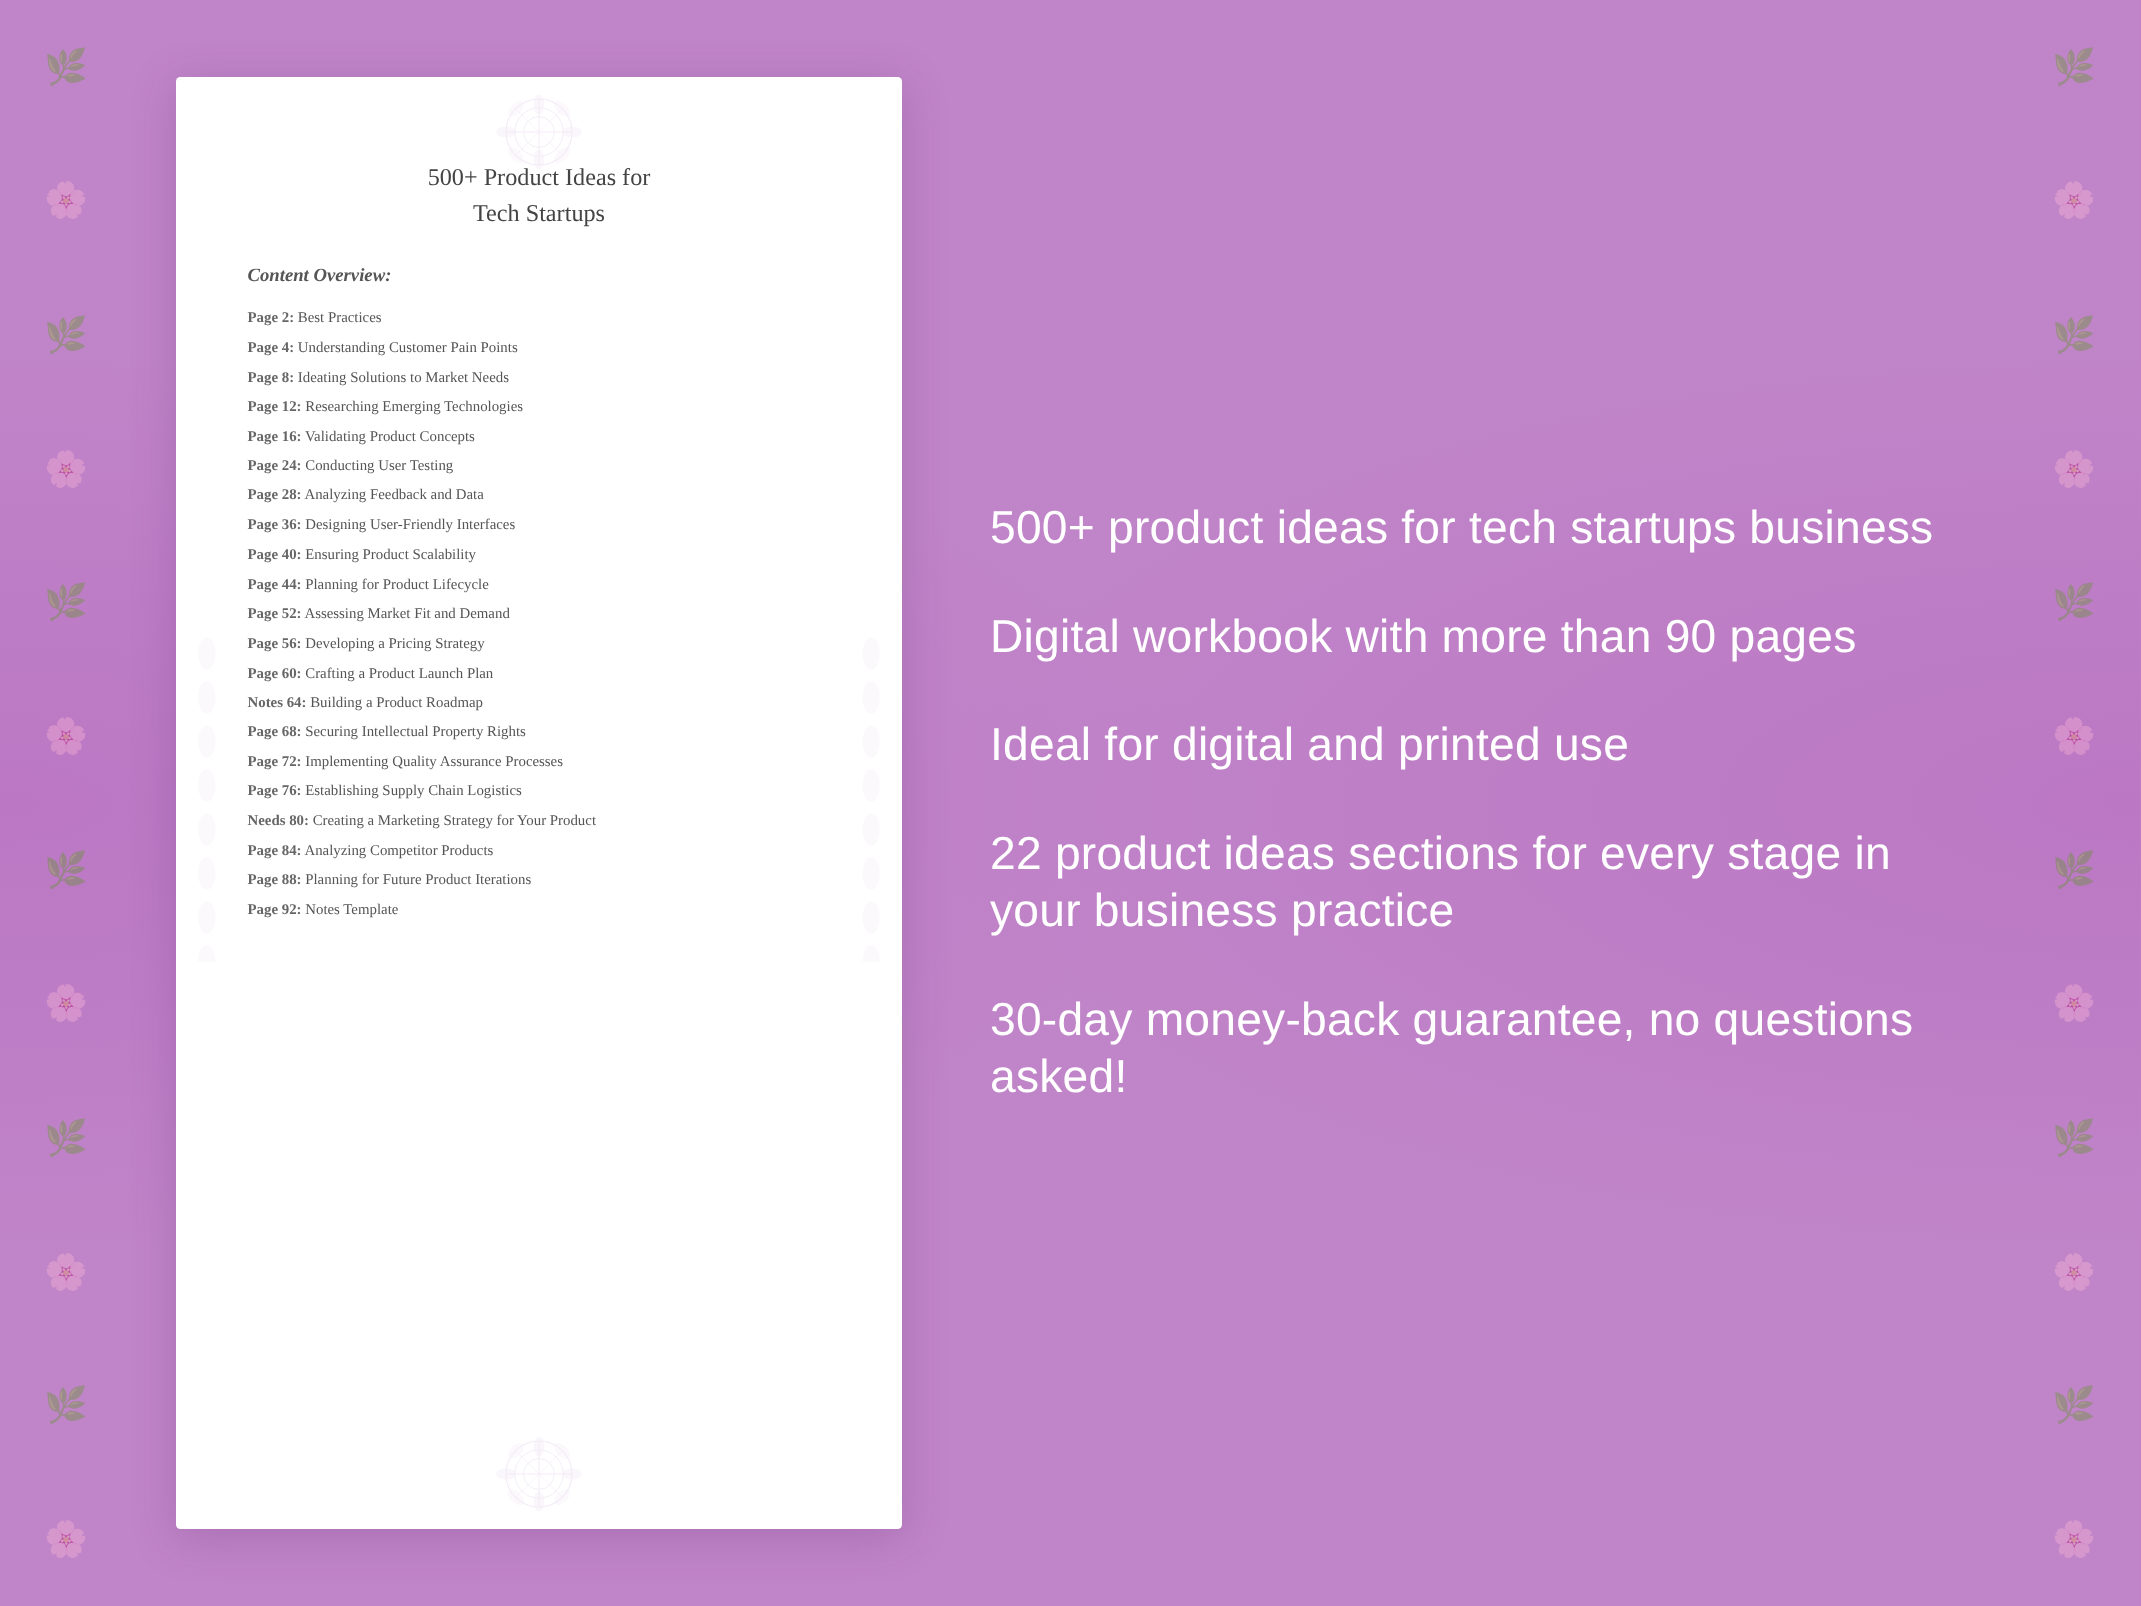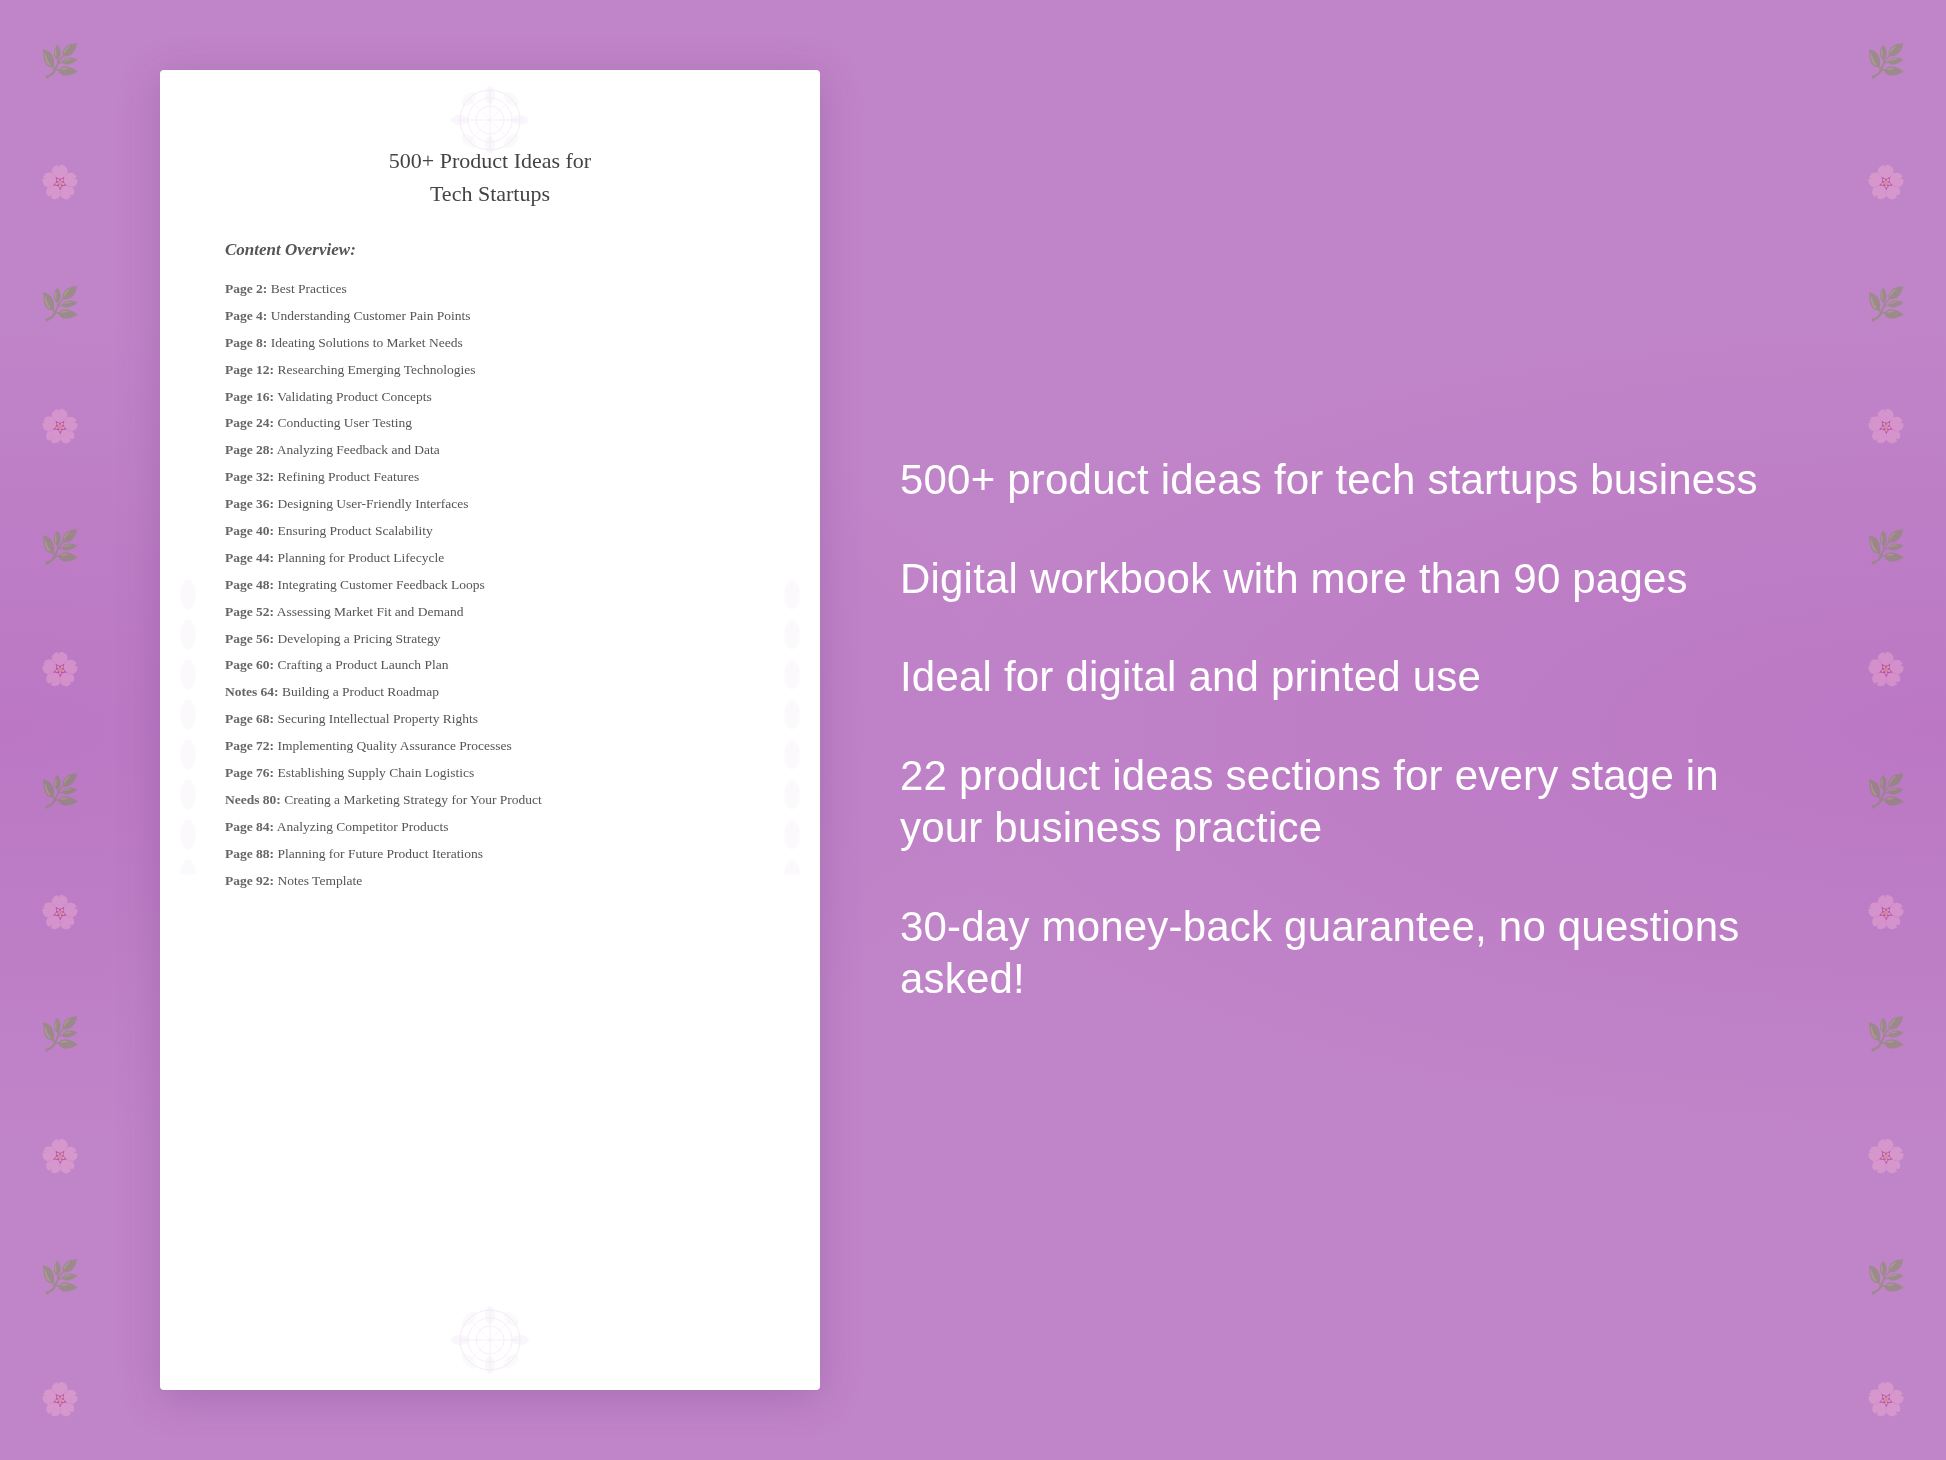--- a/index.html
+++ b/index.html
@@ -255,25 +255,23 @@
   <div class="doc-content-label">Content Overview:</div>
 
   <ul class="toc-list" id="toc-list">
   <li class="toc-item"><span class="page-num">Page  2:</span>  Best Practices</li>
       <li class="toc-item"><span class="page-num">Page  4:</span>  Understanding Customer Pain Points</li>
       <li class="toc-item"><span class="page-num">Page  8:</span>  Ideating Solutions to Market Needs</li>
       <li class="toc-item"><span class="page-num">Page 12:</span>  Researching Emerging Technologies</li>
       <li class="toc-item"><span class="page-num">Page 16:</span>  Validating Product Concepts</li>
       <li class="toc-item"><span class="page-num">Page 24:</span>  Conducting User Testing</li>
       <li class="toc-item"><span class="page-num">Page 28:</span>  Analyzing Feedback and Data</li>
-      <li class="toc-item"><span class="page-num">Page 32:</span>  Refining Product Features</li>
       <li class="toc-item"><span class="page-num">Page 36:</span>  Designing User-Friendly Interfaces</li>
       <li class="toc-item"><span class="page-num">Page 40:</span>  Ensuring Product Scalability</li>
       <li class="toc-item"><span class="page-num">Page 44:</span>  Planning for Product Lifecycle</li>
-      <li class="toc-item"><span class="page-num">Page 48:</span>  Integrating Customer Feedback Loops</li>
       <li class="toc-item"><span class="page-num">Page 52:</span>  Assessing Market Fit and Demand</li>
       <li class="toc-item"><span class="page-num">Page 56:</span>  Developing a Pricing Strategy</li>
       <li class="toc-item"><span class="page-num">Page 60:</span>  Crafting a Product Launch Plan</li>
       <li class="toc-item"><span class="page-num">Notes 64:</span>  Building a Product Roadmap</li>
       <li class="toc-item"><span class="page-num">Page 68:</span>  Securing Intellectual Property Rights</li>
       <li class="toc-item"><span class="page-num">Page 72:</span>  Implementing Quality Assurance Processes</li>
       <li class="toc-item"><span class="page-num">Page 76:</span>  Establishing Supply Chain Logistics</li>
       <li class="toc-item"><span class="page-num">Needs 80:</span>  Creating a Marketing Strategy for Your Product</li>
       <li class="toc-item"><span class="page-num">Page 84:</span>  Analyzing Competitor Products</li>
       <li class="toc-item"><span class="page-num">Page 88:</span>  Planning for Future Product Iterations</li>

